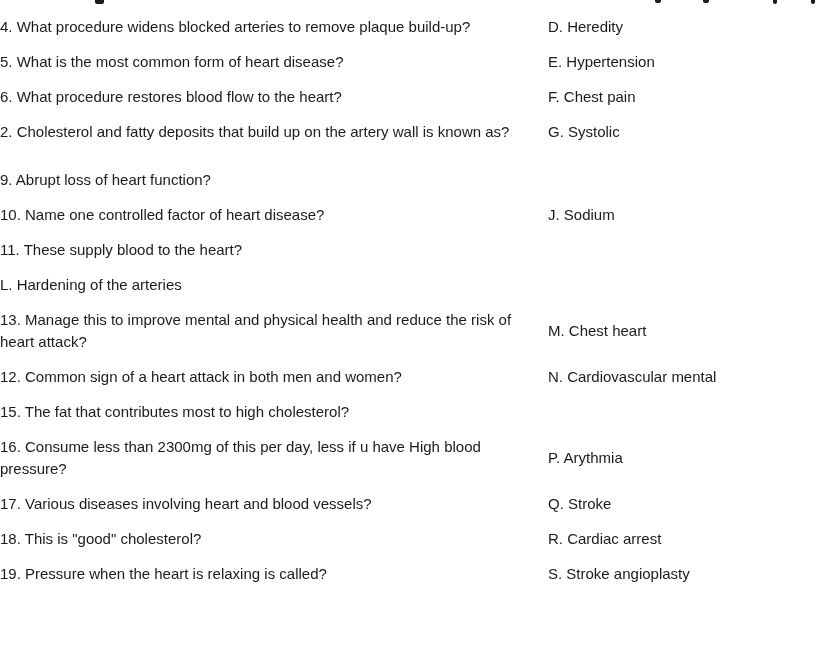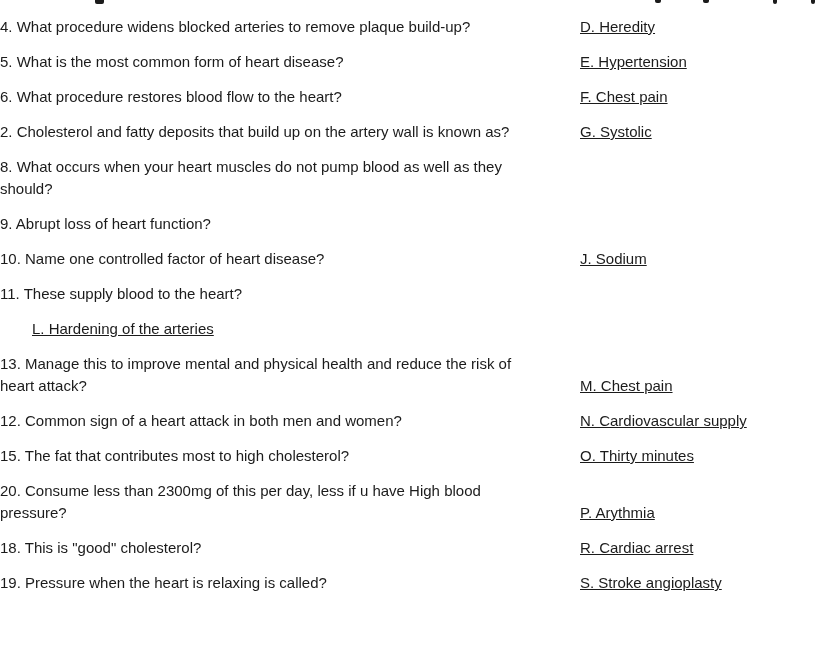--- a/index.html
+++ b/index.html
@@ -32,31 +32,29 @@
     border-radius: 0 0 2px 2px;
   }
   .content {
     position: absolute;
     top: 16px;
     left: 0;
     width: 816px;
   }
   .row {
     display: flex;
-    align-items: flex-end;
+    align-items: center;
     margin-bottom: 13px;
   }
   .q {
     width: 548px;
   }
   .a {
-    margin-left: 32px;
     width: 236px;
     white-space: nowrap;
-    text-decoration: underline;
   }
 </style>
 </head>
 <body>
 
 <div class="page">
   <div class="clipped-line" id="fragments">
       <span class="frag" style="left: 95px; width: 9px; height: 4px;"></span>
       <span class="frag" style="left: 655px; width: 6px; height: 3px;"></span>
       <span class="frag" style="left: 703px; width: 6px; height: 3px;"></span>
@@ -74,50 +72,52 @@
       </div>
       <div class="row">
         <div class="q">6. What procedure restores blood flow to the heart?</div>
         <div class="a">F. Chest pain</div>
       </div>
       <div class="row">
         <div class="q">2. Cholesterol and fatty deposits that build up on the artery wall is known as?</div>
         <div class="a">G. Systolic</div>
       </div>
       <div class="row">
-        <div class="q">8. What occurs when your heart muscles do not pump blood as well as they should?</div>
       </div>
       <div class="row">
         <div class="q">9. Abrupt loss of heart function?</div>
       </div>
       <div class="row">
         <div class="q">10. Name one controlled factor of heart disease?</div>
         <div class="a">J. Sodium</div>
       </div>
       <div class="row">
         <div class="q">11. These supply blood to the heart?</div>
       </div>
       <div class="row">
         <div class="a">L. Hardening of the arteries</div>
       </div>
       <div class="row">
         <div class="q">13. Manage this to improve mental and physical health and reduce the risk of heart attack?</div>
-        <div class="a">M. Chest pain</div>
+        <div class="a">M. Chest heart</div>
       </div>
       <div class="row">
         <div class="q">12. Common sign of a heart attack in both men and women?</div>
-        <div class="a">N. Cardiovascular supply</div>
+        <div class="a">N. Cardiovascular mental</div>
       </div>
       <div class="row">
         <div class="q">15. The fat that contributes most to high cholesterol?</div>
-        <div class="a">O. Thirty minutes</div>
       </div>
       <div class="row">
-        <div class="q">20. Consume less than 2300mg of this per day, less if u have High blood pressure?</div>
+        <div class="q">16. Consume less than 2300mg of this per day, less if u have High blood pressure?</div>
         <div class="a">P. Arythmia</div>
+      </div>
+      <div class="row">
+        <div class="q">17. Various diseases involving heart and blood vessels?</div>
+        <div class="a">Q. Stroke</div>
       </div>
       <div class="row">
         <div class="q">18. This is "good" cholesterol?</div>
         <div class="a">R. Cardiac arrest</div>
       </div>
       <div class="row">
         <div class="q">19. Pressure when the heart is relaxing is called?</div>
         <div class="a">S. Stroke angioplasty</div>
       </div>
     </div>

